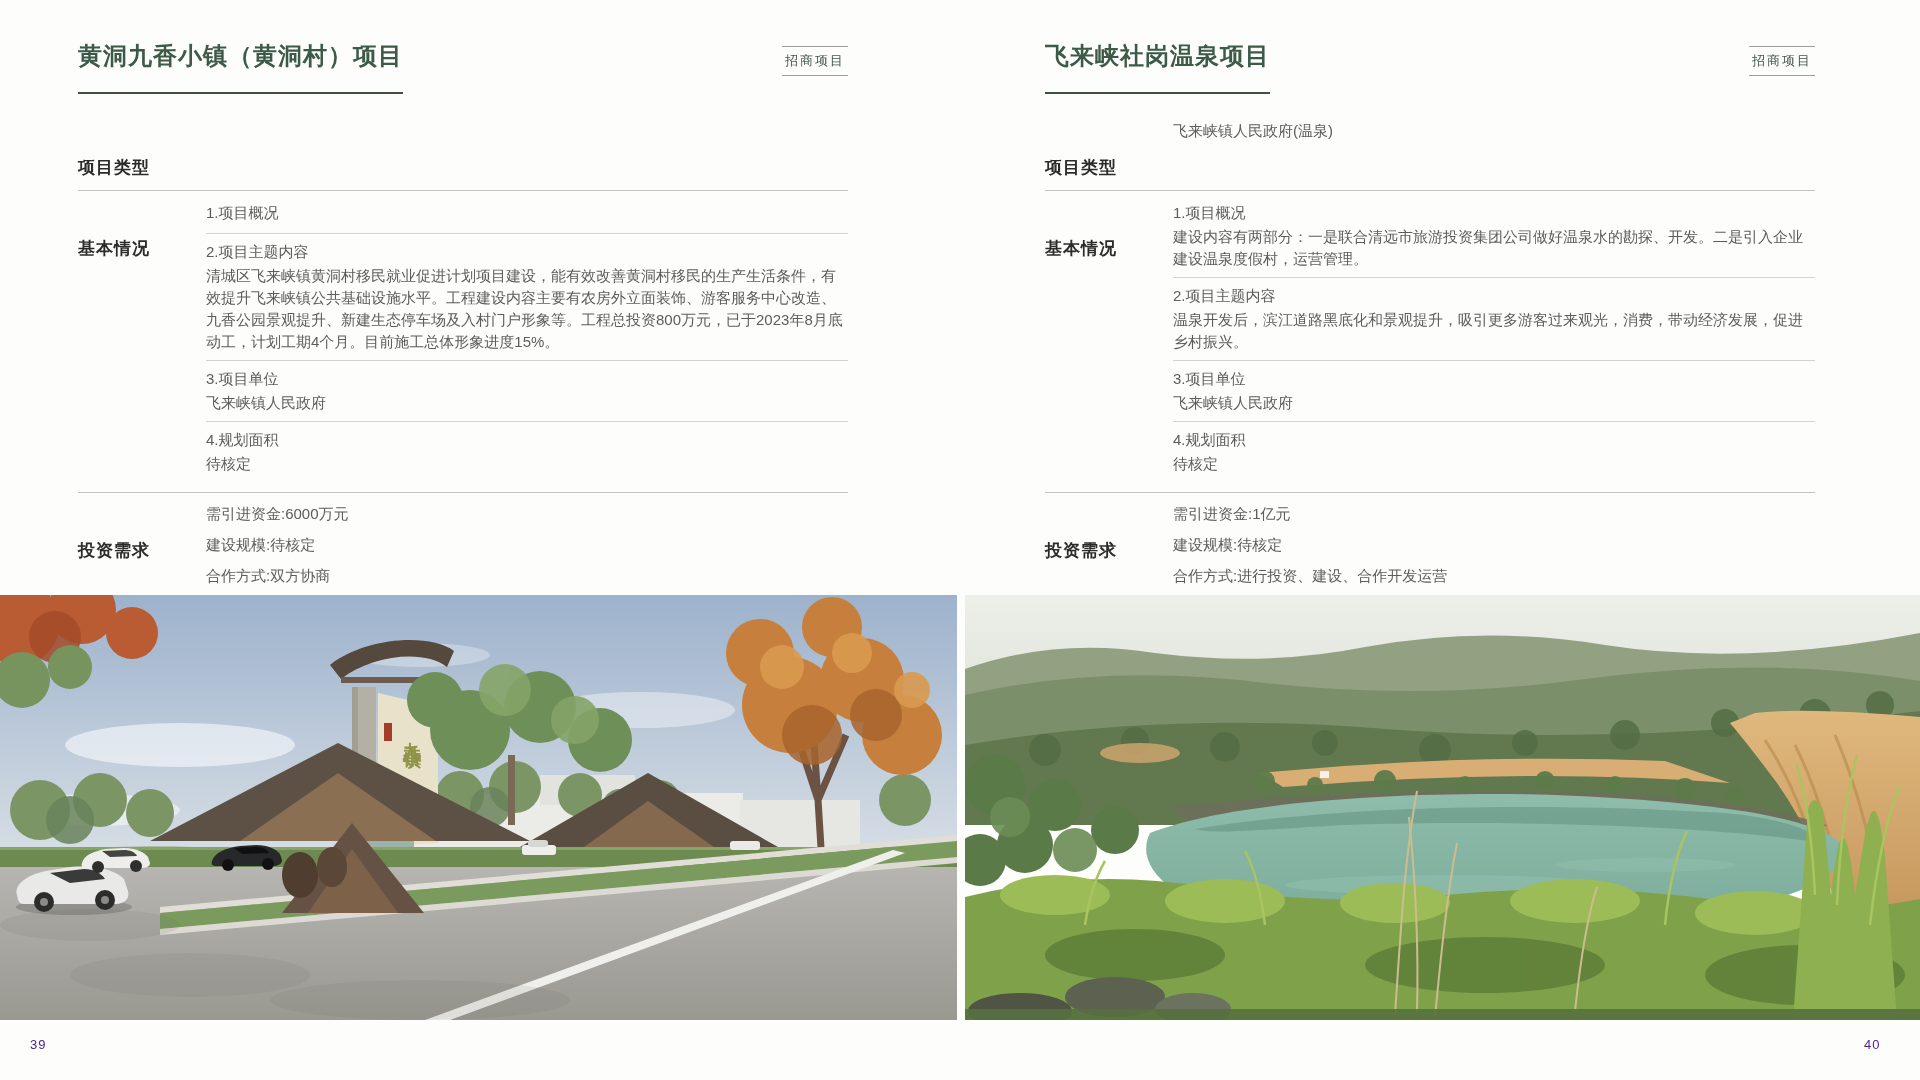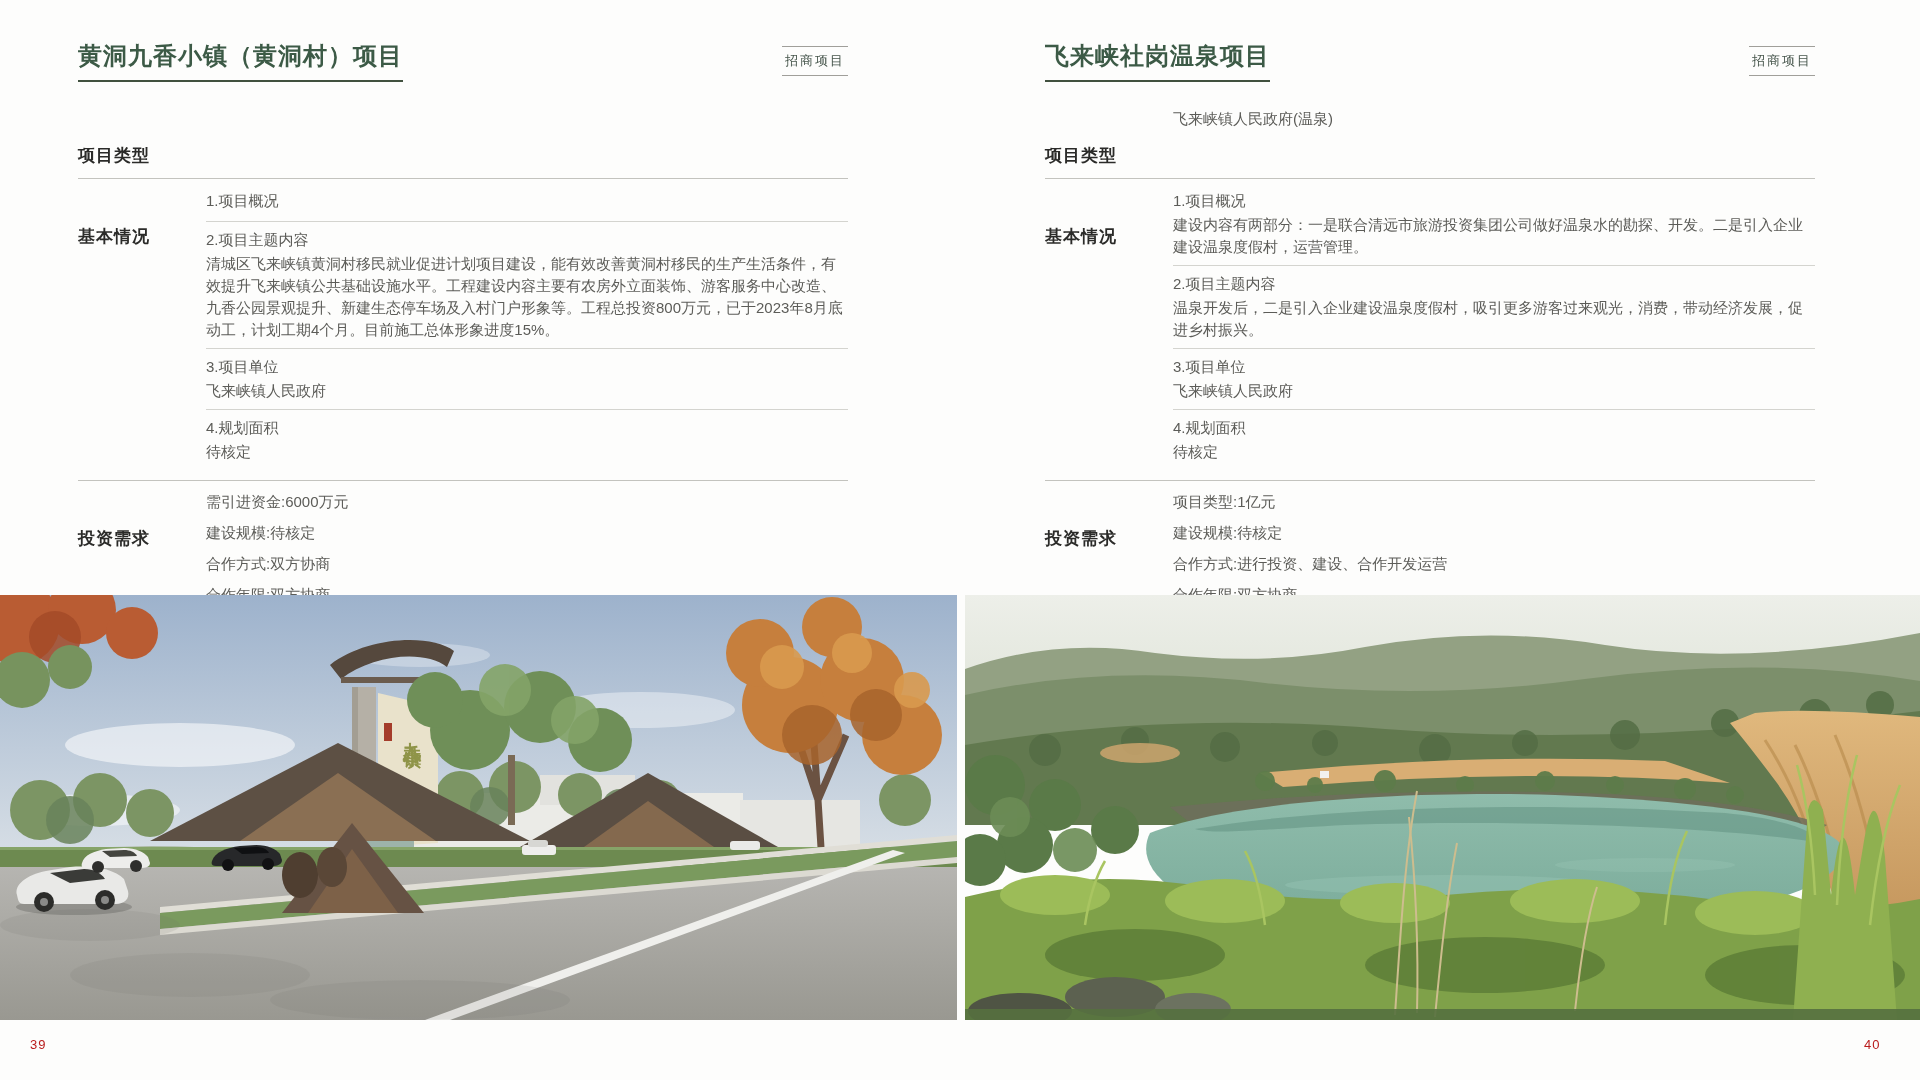--- a/index.html
+++ b/index.html
@@ -8,21 +8,21 @@
     font-family:"Liberation Sans",sans-serif;overflow:hidden;
   }
   .page{position:absolute;top:42px;width:770px;}
   .page-left{left:78px;}
   .page-right{left:1045px;}
 
   .proj-header{display:flex;justify-content:space-between;align-items:flex-start;margin-bottom:16px;}
   .proj-title{
     font-family:"Liberation Serif","DejaVu Serif",serif;
     font-size:24px;font-weight:bold;color:#3c5a46;margin:0;
-    padding-bottom:9px;border-bottom:2px solid #41513f;letter-spacing:1px;line-height:1.2;
+    padding-bottom:21px;border-bottom:2px solid #41513f;letter-spacing:1px;line-height:1.2;
   }
   .badge{
     margin-top:4px;border-top:1px solid #a09f9a;border-bottom:1px solid #a09f9a;
     padding:5px 3px;font-size:13px;color:#47564c;letter-spacing:2px;
     font-family:"Liberation Serif","DejaVu Serif",serif;font-weight:normal;white-space:nowrap;
   }
 
   .rows{width:100%;}
   .row{display:grid;grid-template-columns:128px 1fr;padding:10px 0;}
   .row + .row{border-top:1px solid #c3c3be;}
@@ -36,21 +36,21 @@
   .sub + .sub{border-top:1px solid #d4d4cf;}
   .sub .h{margin-bottom:2px;}
   .line{margin:0 0 9px 0;}
   .line:last-child{margin-bottom:0;}
 
   .photo{position:absolute;top:595px;height:425px;margin:0;padding:0;overflow:hidden;}
   .photo svg{display:block;width:100%;height:100%;}
   .photo-left{left:0;width:957px;}
   .photo-right{left:965px;width:955px;}
 
-  .pageno{position:absolute;top:1037px;font-size:13px;color:#b91c1c;letter-spacing:1px;}
+  .pageno{position:absolute;top:1037px;font-size:13px;color:#4c1d95;letter-spacing:1px;}
   .pageno-left{left:30px;}
   .pageno-right{left:1864px;}
 </style>
 </head>
 <body>
 
 <section class="page page-left">
   <header class="proj-header">
     <h1 class="proj-title">黄洞九香小镇（黄洞村）项目</h1>
     <div class="badge">招商项目</div>
@@ -113,36 +113,36 @@
     </div>
     <div class="row">
       <div class="flabel">基本情况</div>
       <div class="fbody">
         <div class="sub">
           <div class="h">1.项目概况</div>
           <div>建设内容有两部分：一是联合清远市旅游投资集团公司做好温泉水的勘探、开发。二是引入企业建设温泉度假村，运营管理。</div>
         </div>
         <div class="sub">
           <div class="h">2.项目主题内容</div>
-          <div>温泉开发后，二是引入企业建设温泉度假村，吸引更多游客过来观光，消费，带动经济发展，促进乡村振兴。</div>
+          <div>温泉开发后，滨江道路黑底化和景观提升，吸引更多游客过来观光，消费，带动经济发展，促进乡村振兴。</div>
         </div>
         <div class="sub">
           <div class="h">3.项目单位</div>
           <div>飞来峡镇人民政府</div>
         </div>
         <div class="sub">
           <div class="h">4.规划面积</div>
           <div>待核定</div>
         </div>
       </div>
     </div>
     <div class="row">
       <div class="flabel">投资需求</div>
       <div class="fbody">
-        <div class="line">项目类型:1亿元</div>
+        <div class="line">需引进资金:1亿元</div>
         <div class="line">建设规模:待核定</div>
         <div class="line">合作方式:进行投资、建设、合作开发运营</div>
         <div class="line">合作年限:双方协商</div>
       </div>
     </div>
     <div class="row">
       <div class="flabel">
         <div>招商联系人</div>
         <div>及电话</div>
       </div>

